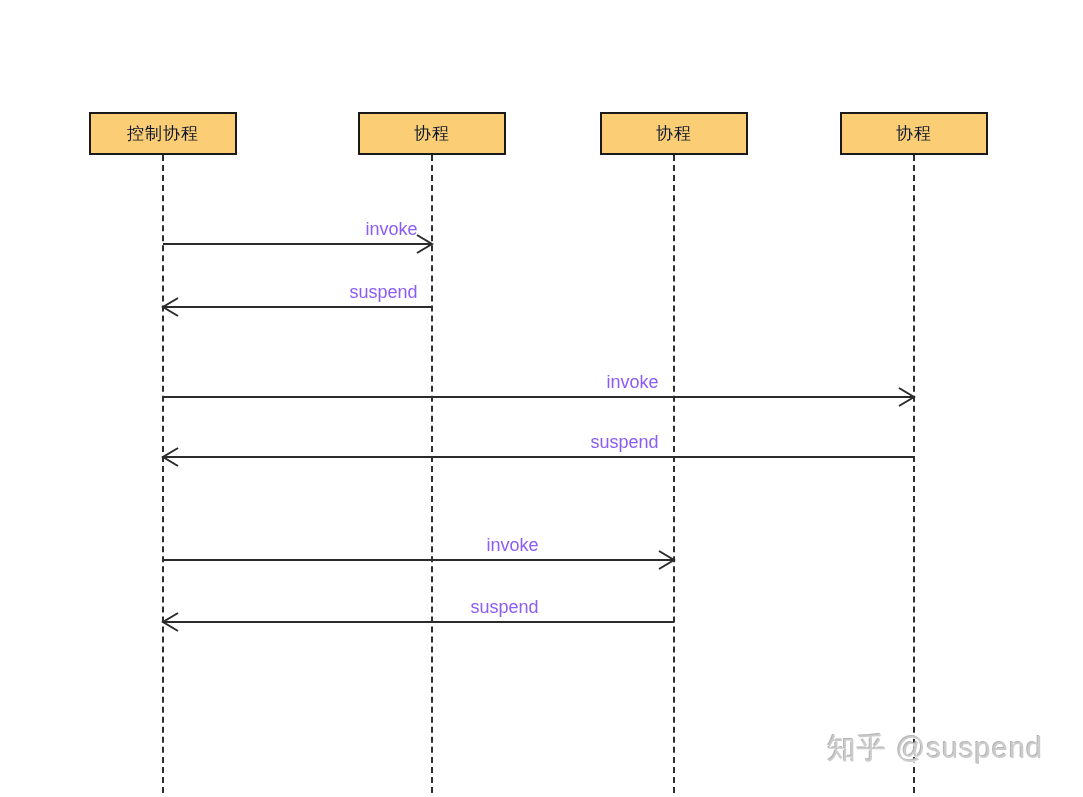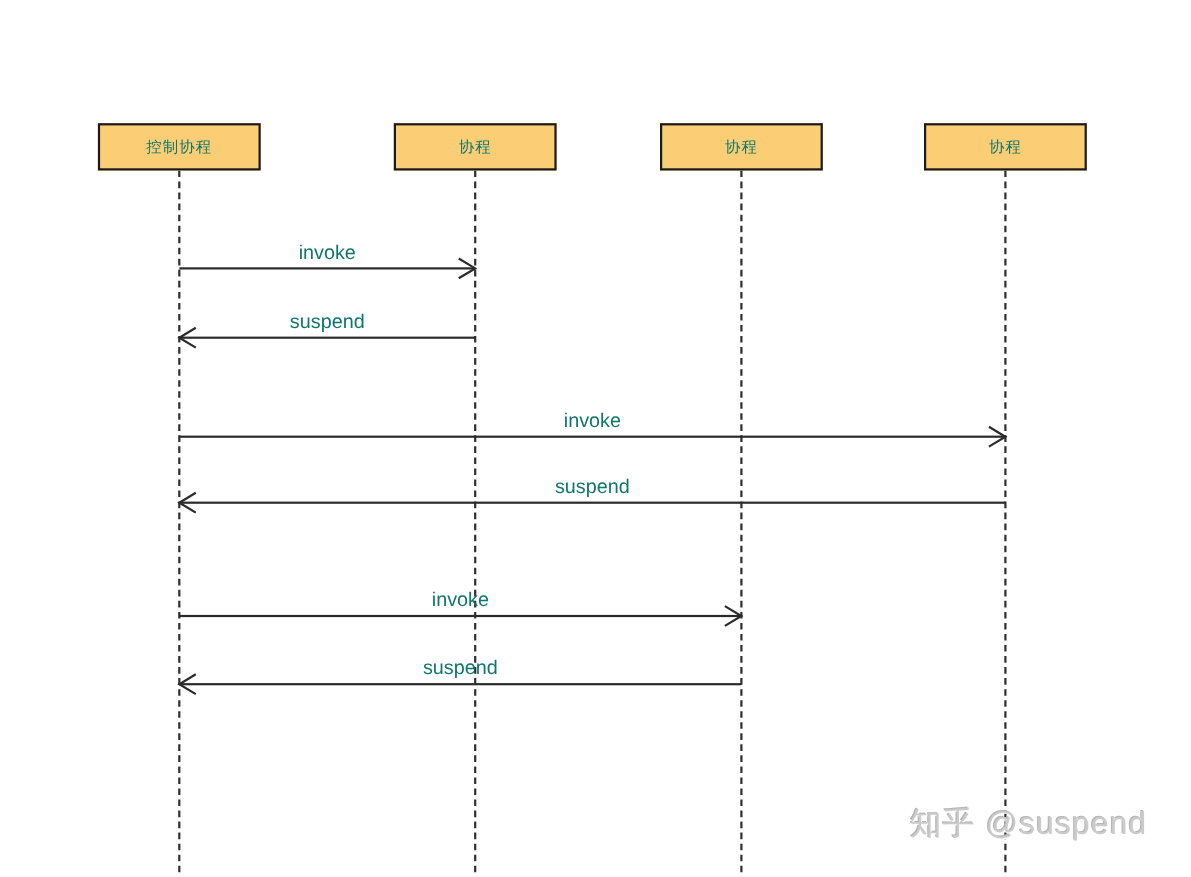--- a/index.html
+++ b/index.html
@@ -19,44 +19,44 @@
     position: absolute;
     top: 112px;
     width: 148px;
     height: 43px;
     box-sizing: border-box;
     background: #FBCE75;
     border: 2px solid #1a1a1a;
     display: flex;
     align-items: center;
     justify-content: center;
-    font-size: 14px;
-    color: #0f766e;
+    font-size: 17px;
+    color: #0f172a;
     letter-spacing: 1px;
     z-index: 3;
   }
   .lifeline {
     position: absolute;
     top: 155px;
     width: 0;
     border-left: 2px dashed #2e2e2e;
     z-index: 1;
   }
   .msg-line {
     position: absolute;
     height: 0;
     border-top: 2px solid #2b2b2b;
     z-index: 2;
   }
   .msg-label {
     position: absolute;
     width: 240px;
-    text-align: center;
+    text-align: right;
     font-size: 18px;
-    color: #0f766e;
+    color: #8b5cf6;
     background: transparent;
     z-index: 2;
     line-height: 20px;
   }
   .arrowhead {
     position: absolute;
     width: 20px;
     height: 24px;
     z-index: 2;
   }

